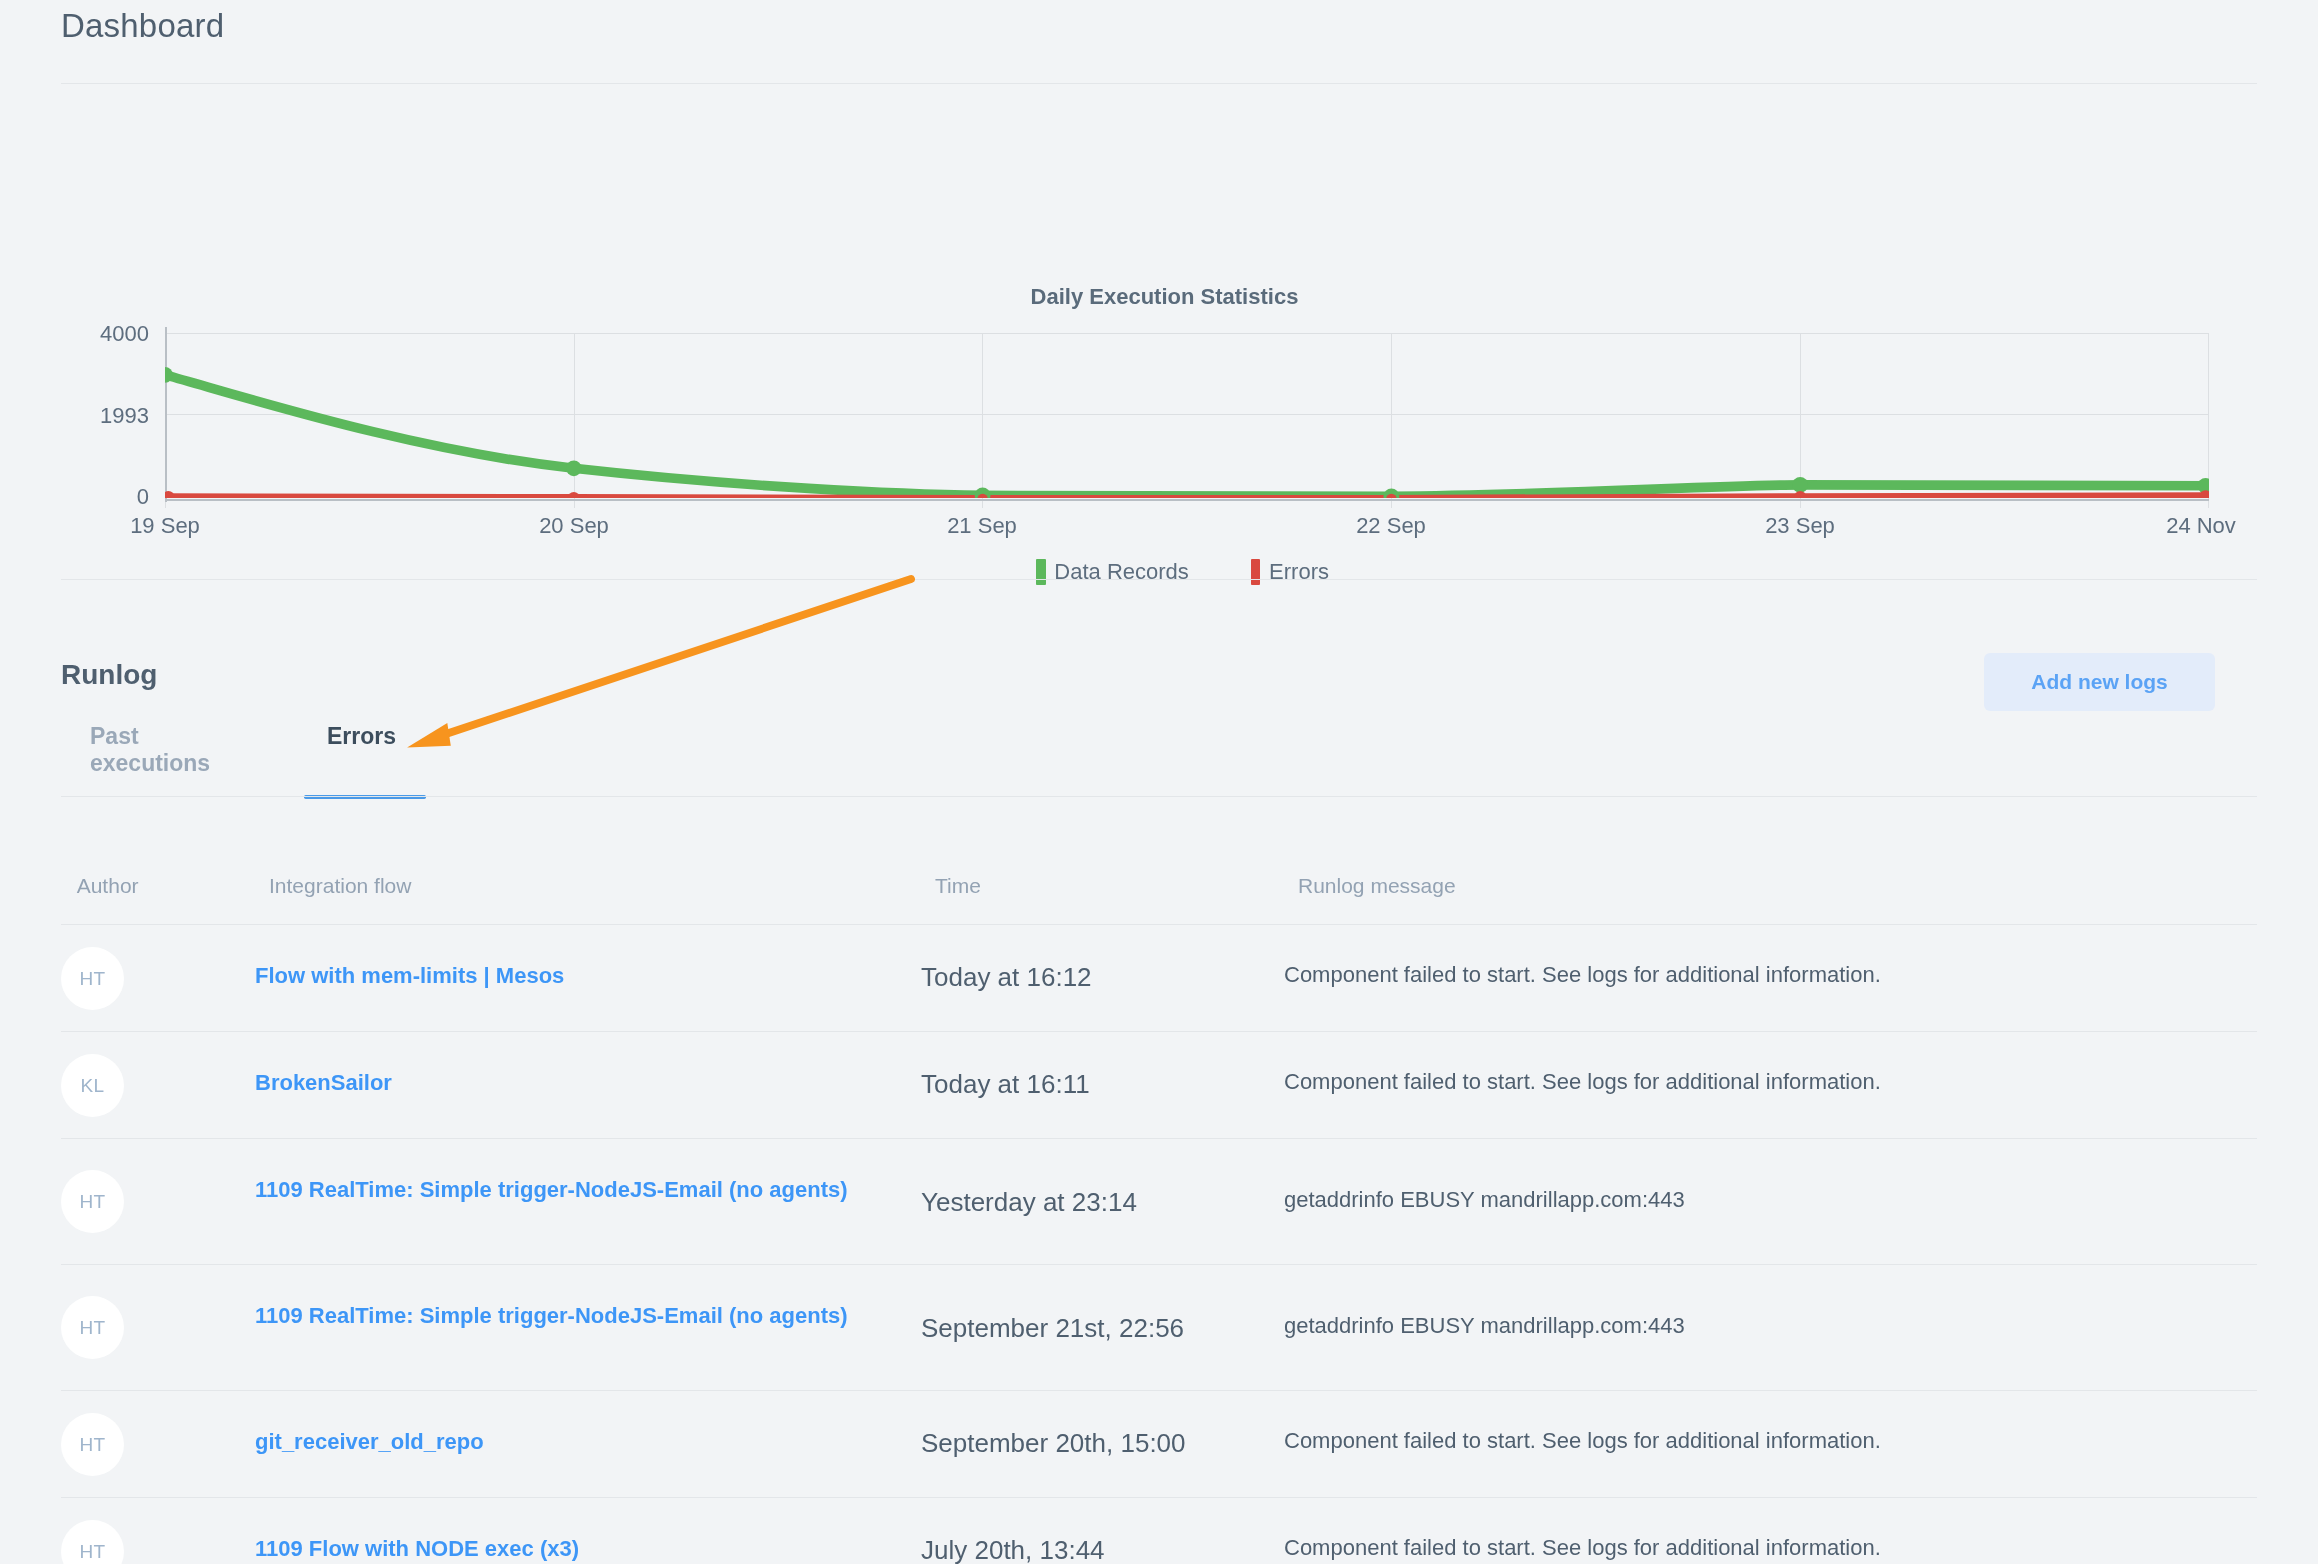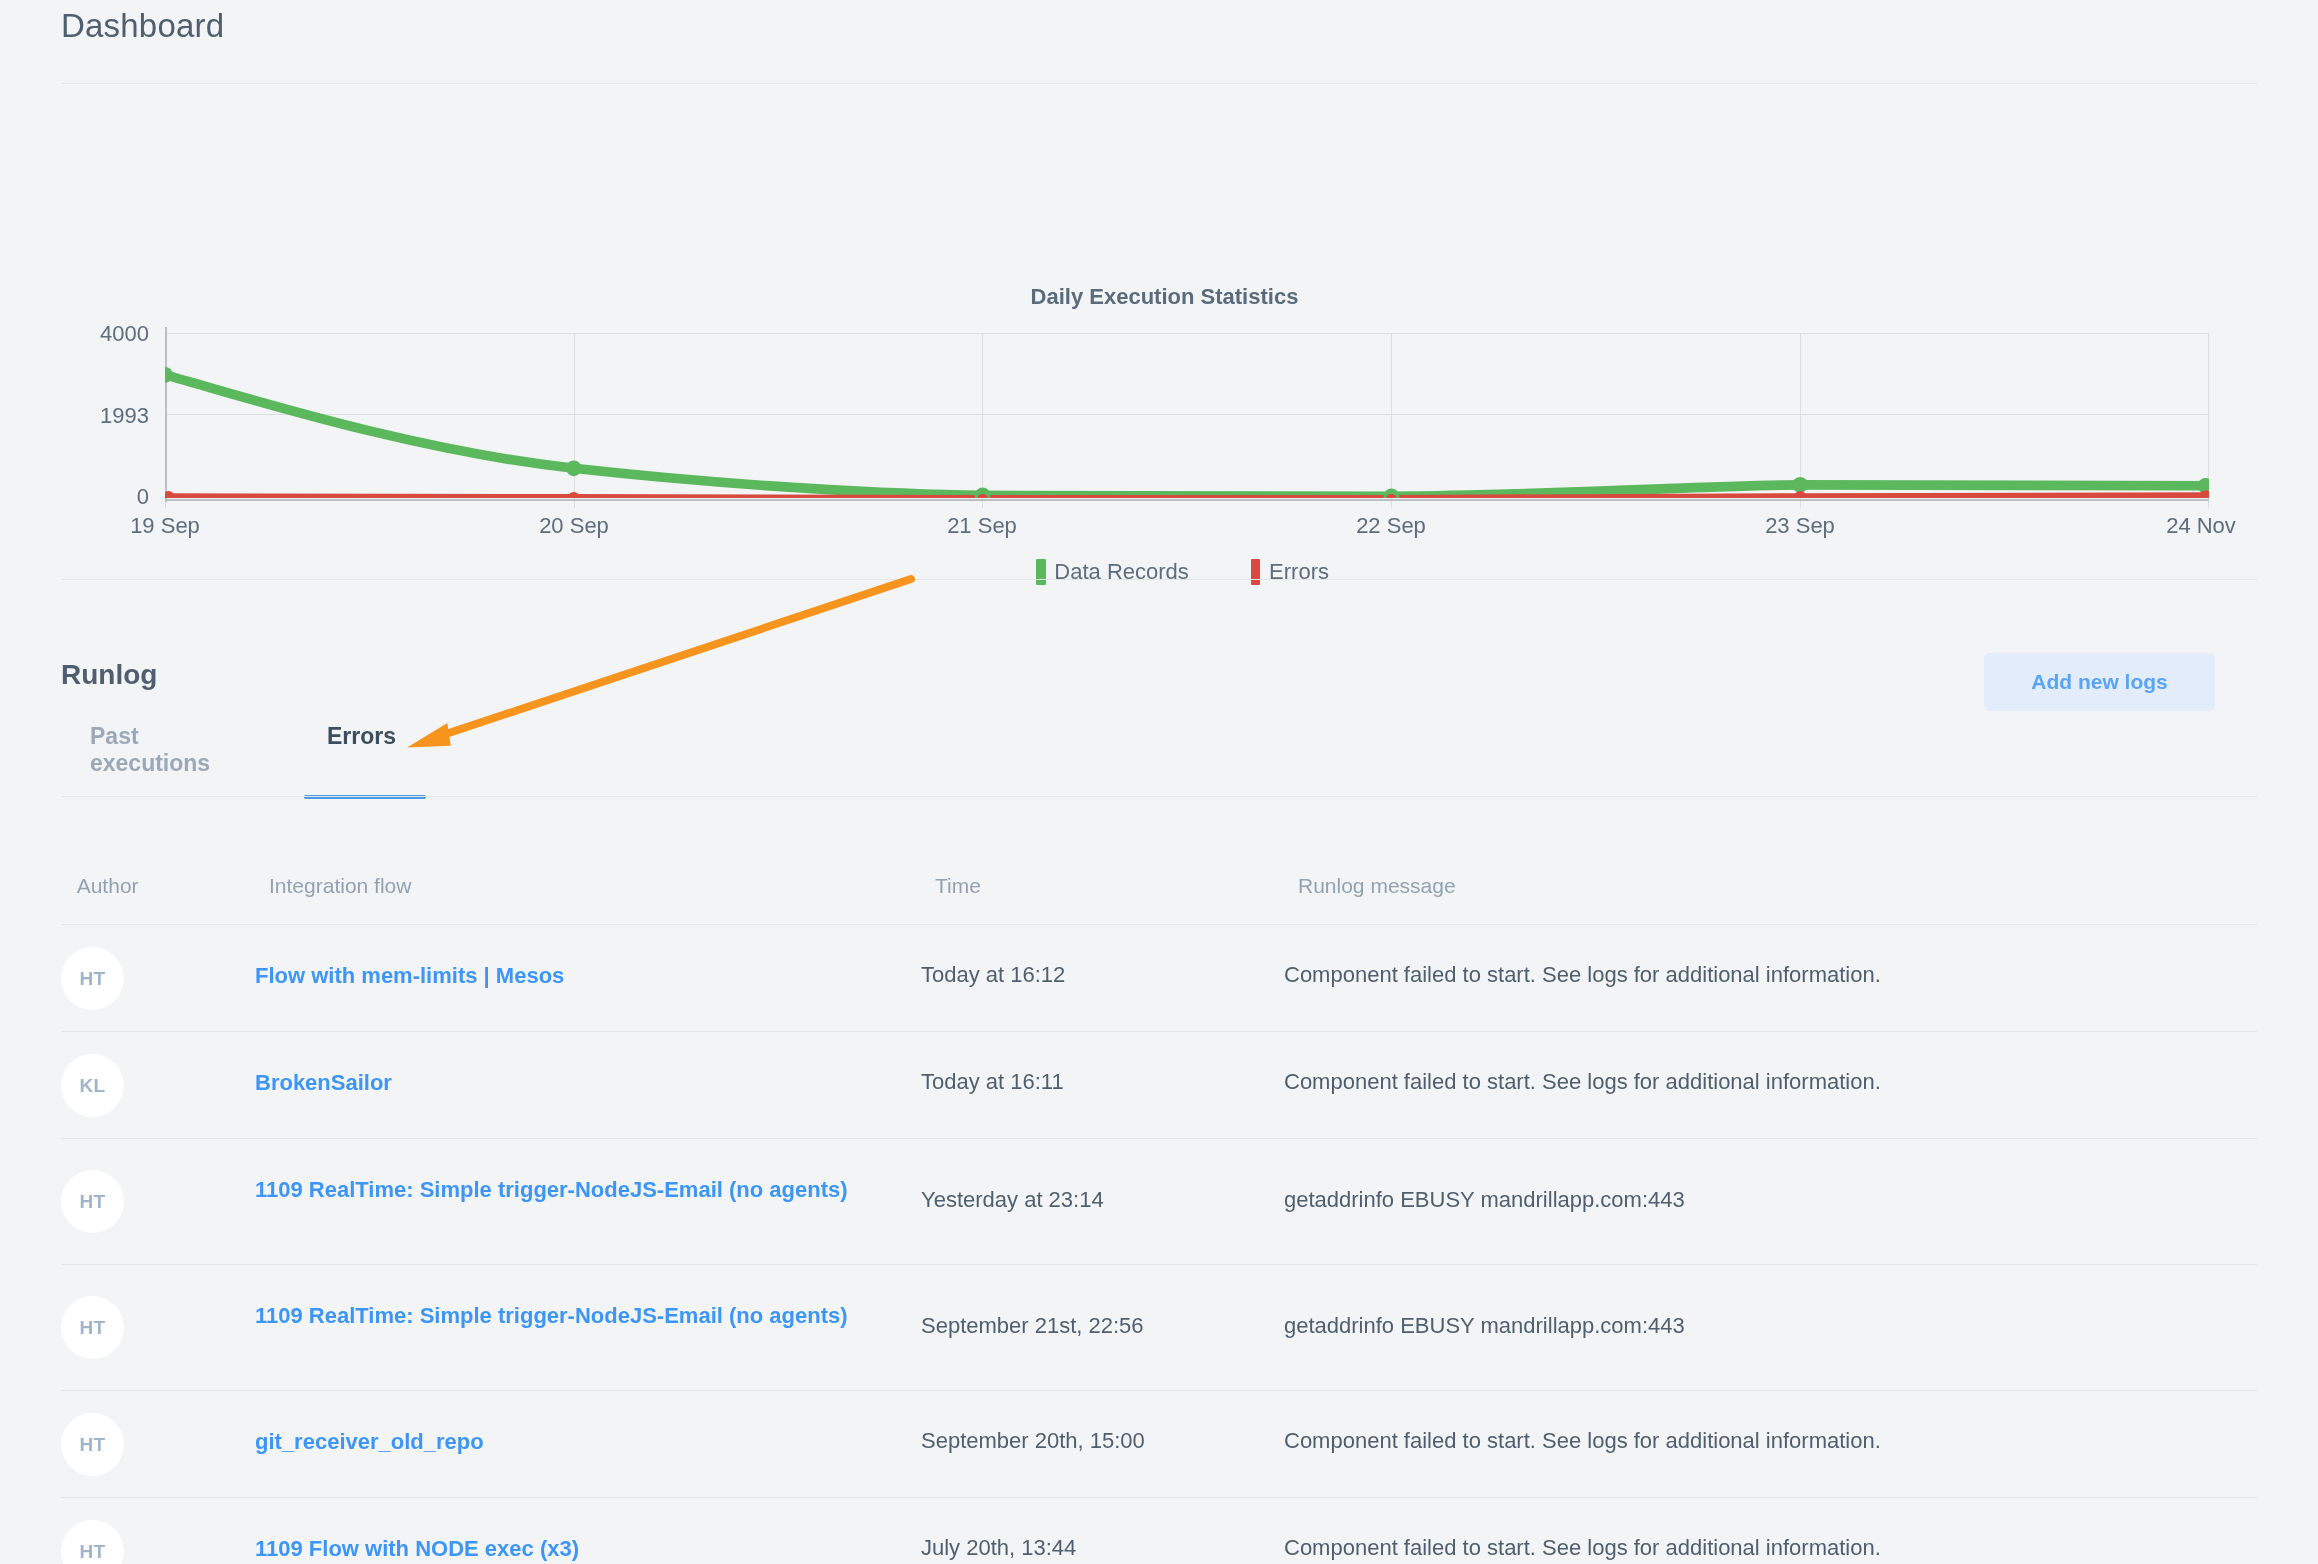--- a/index.html
+++ b/index.html
@@ -94,30 +94,30 @@
   .th.c-err    { left: 1223px; }
   .row {
     position: relative; min-height: 107px;
     border-top: 0.9px solid #e3e6e9;
   }
   .row-inner { position: relative; height: 100%; }
   .avatar {
     position: absolute; left: 0; top: 22px;
     width: 63px; height: 63px; border-radius: 50%;
     background: #ffffff; display: flex; align-items: center; justify-content: center;
-    font-size: 19px; color: #9fb5cc; letter-spacing: 0.4px; font-weight: bold;
+    font-size: 19px; color: #9fb5cc; letter-spacing: 0.4px;
   }
   .cell-flow {
     position: absolute; left: 194px; top: 35px; width: 611px;
     font-size: 22px; font-weight: bold; color: #3d96f7;
     text-decoration: none; line-height: 1.42;
   }
   .cell-time {
     position: absolute; left: 860px; top: 37px; width: 349px;
-    font-size: 22px; color: #4f5f6f;
+    font-size: 26px; color: #4f5f6f;
   }
   .cell-err {
     position: absolute; left: 1223px; top: 37px; width: 961px;
     font-size: 22px; color: #4f5f6f;
   }
   .row.tall { min-height: 126px; }
   .row.tall .cell-time, .row.tall .cell-err { top: 48px; }
   .row.tall .avatar { top: 31px; }
 
   

